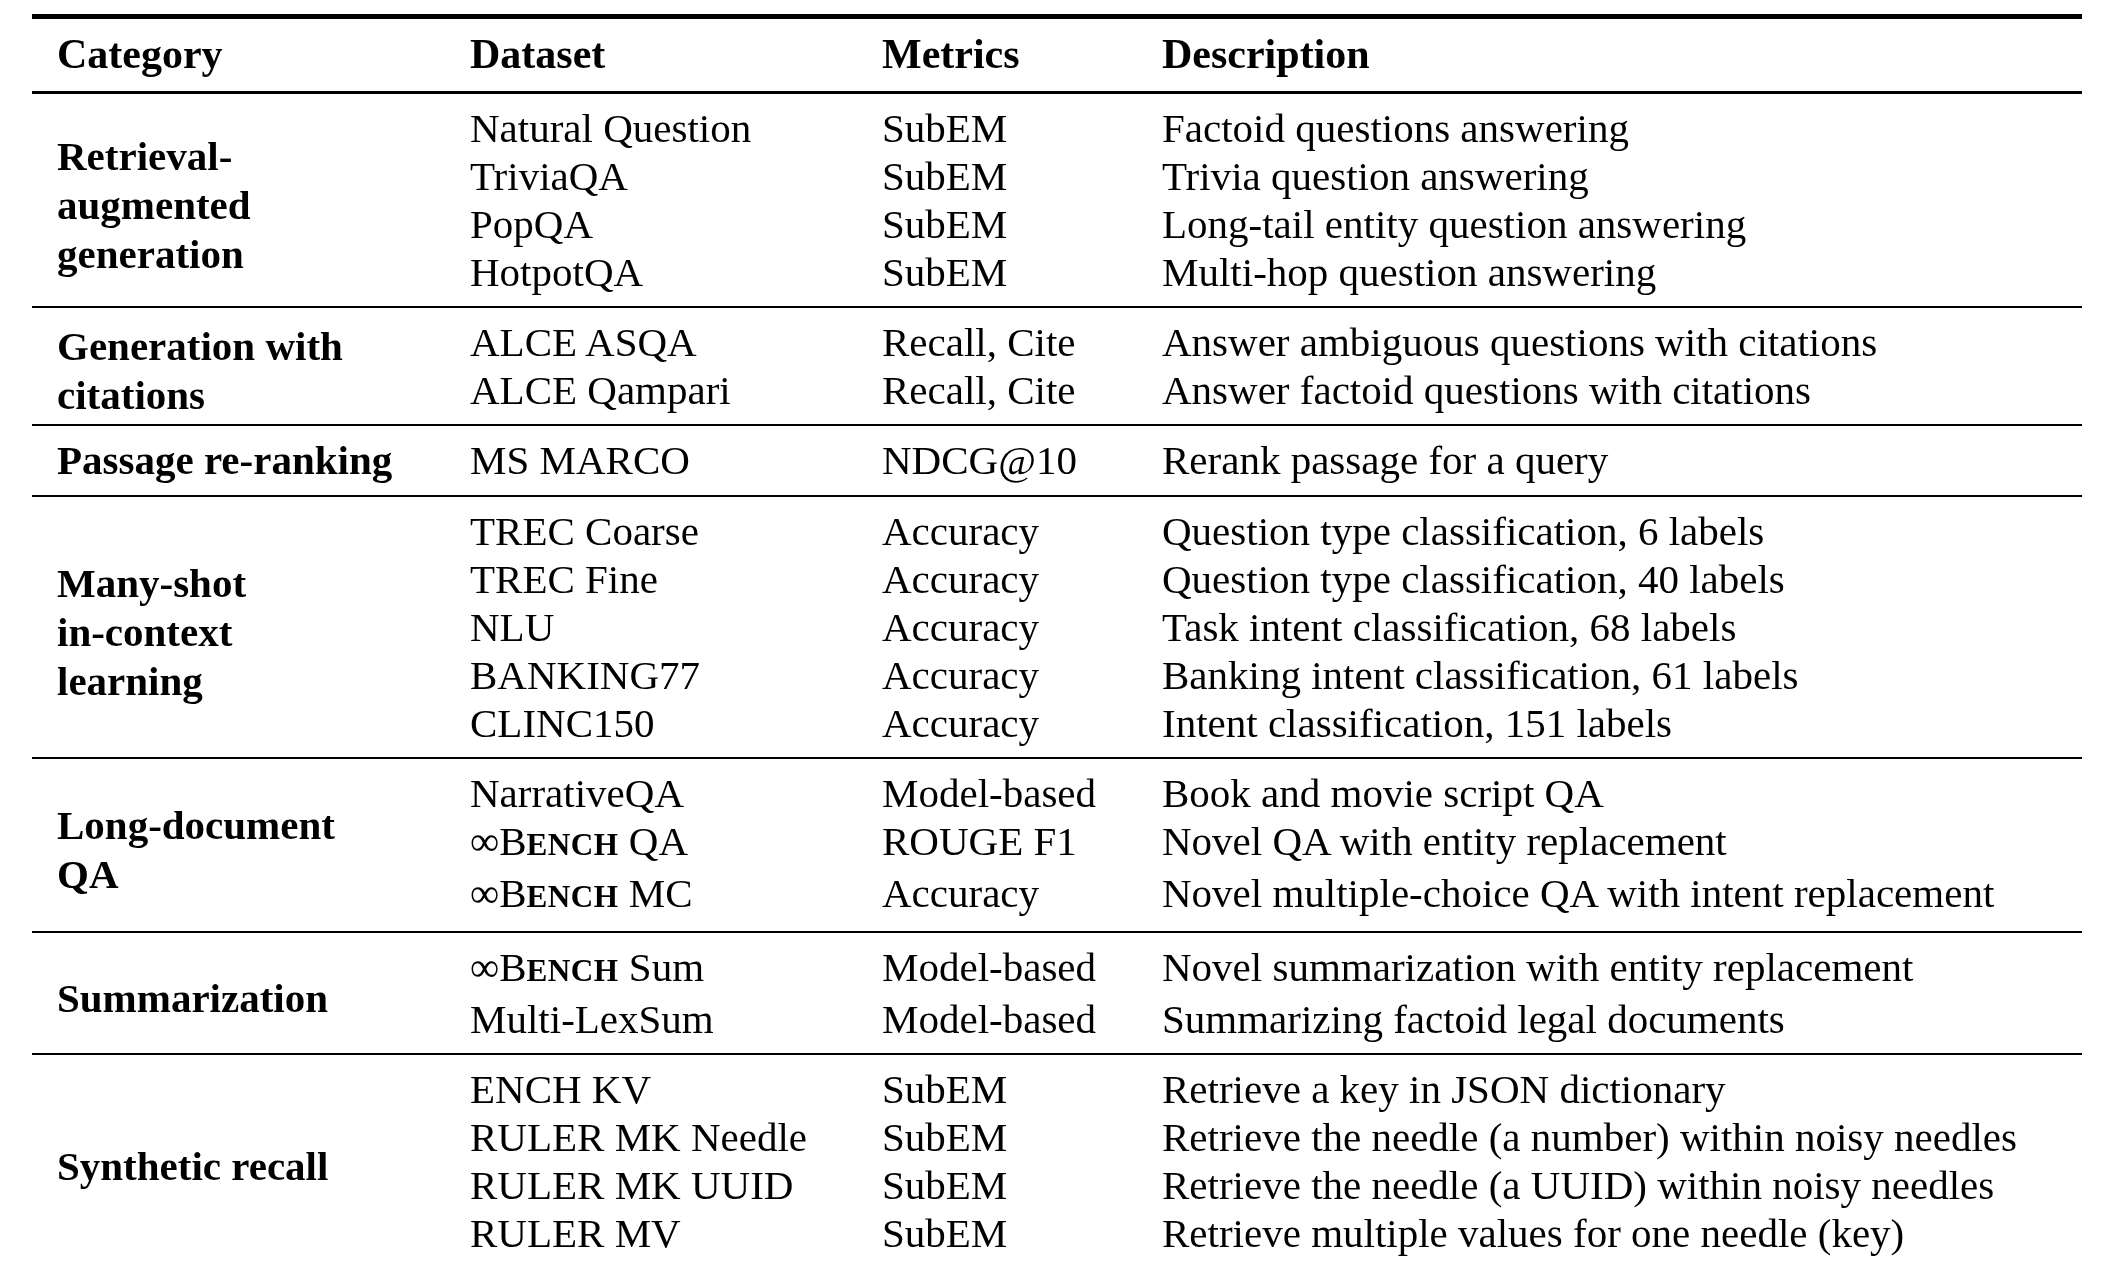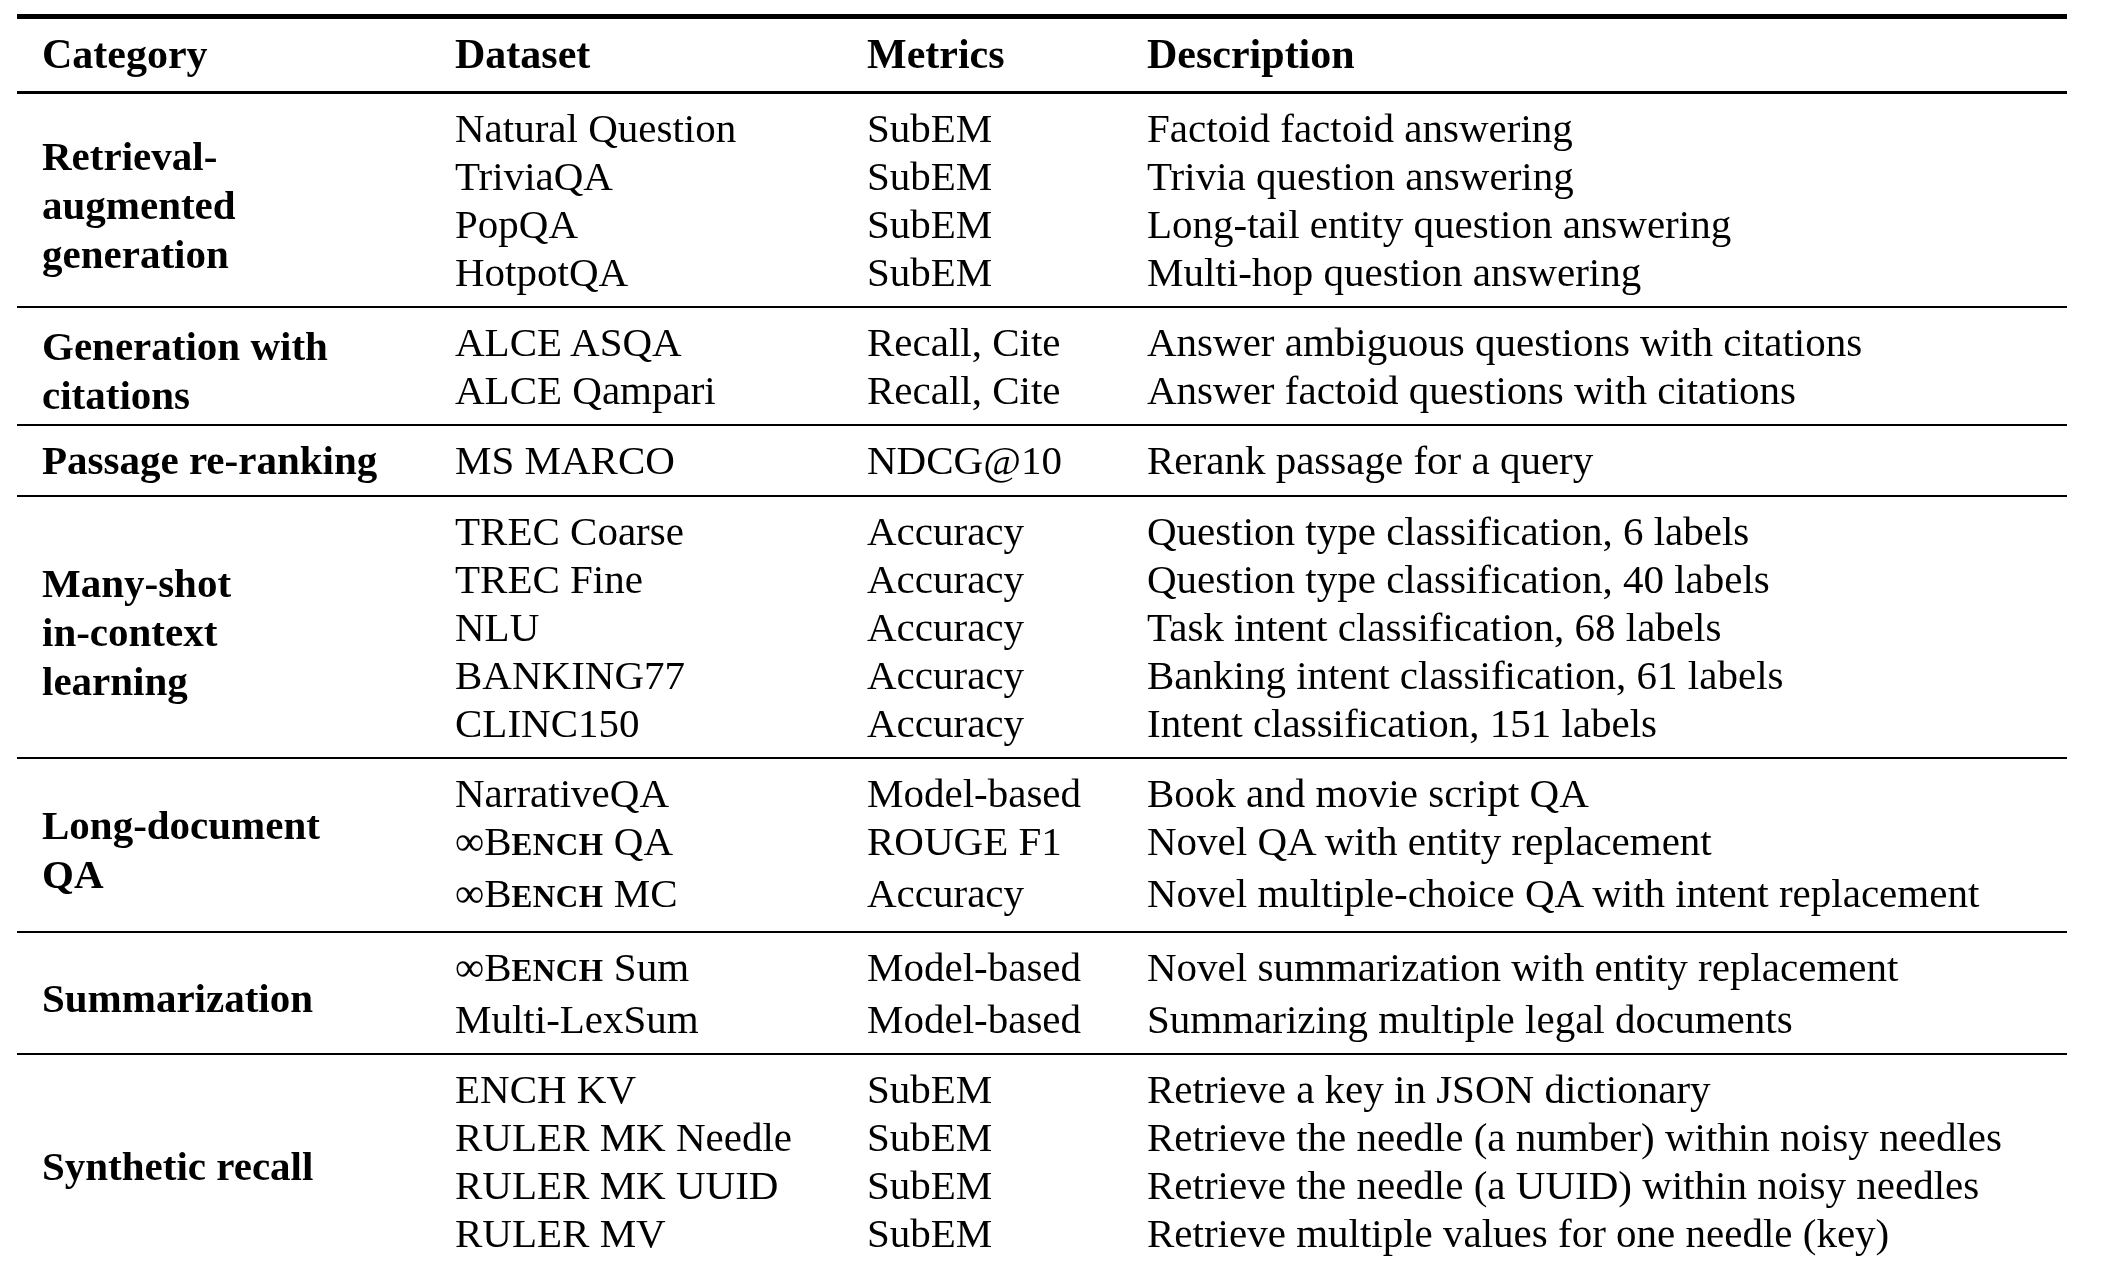--- a/index.html
+++ b/index.html
@@ -7,21 +7,21 @@
     padding: 0;
     background: #ffffff;
     color: #000000;
     font-family: "Liberation Serif", "DejaVu Serif", serif;
   }
   .page {
     width: 2109px;
     height: 1264px;
     background: #ffffff;
     box-sizing: border-box;
-    padding: 14px 29px 0 17px;
+    padding: 14px 29px 0 32px;
     overflow: hidden;
   }
   table.bench {
     border-collapse: collapse;
     table-layout: fixed;
     width: 2050px;
     border-top: 5px solid #000;
     border-bottom: 5px solid #000;
     font-size: 41px;
   }
@@ -81,21 +81,21 @@
         <th>Description</th>
       </tr>
     </thead>
   <tbody class="section">
         <tr>
           <td class="cat" rowspan="4">Retrieval-
 augmented
 generation</td>
           <td class="dataset">Natural Question</td>
           <td class="metrics">SubEM</td>
-          <td class="description">Factoid factoid answering</td>
+          <td class="description">Factoid questions answering</td>
         </tr>
         <tr>
           <td class="dataset">TriviaQA</td>
           <td class="metrics">SubEM</td>
           <td class="description">Trivia question answering</td>
         </tr>
         <tr>
           <td class="dataset">PopQA</td>
           <td class="metrics">SubEM</td>
           <td class="description">Long-tail entity question answering</td>
@@ -180,21 +180,21 @@
       <tbody class="section">
         <tr>
           <td class="cat" rowspan="2">Summarization</td>
           <td class="dataset">∞B<span class="sc">ENCH</span> Sum</td>
           <td class="metrics">Model-based</td>
           <td class="description">Novel summarization with entity replacement</td>
         </tr>
         <tr>
           <td class="dataset">Multi-LexSum</td>
           <td class="metrics">Model-based</td>
-          <td class="description">Summarizing multiple legal documents</td>
+          <td class="description">Summarizing factoid legal documents</td>
         </tr>
       </tbody>
       <tbody class="section">
         <tr>
           <td class="cat" rowspan="4">Synthetic recall</td>
           <td class="dataset">ENCH KV</td>
           <td class="metrics">SubEM</td>
           <td class="description">Retrieve a key in JSON dictionary</td>
         </tr>
         <tr>

